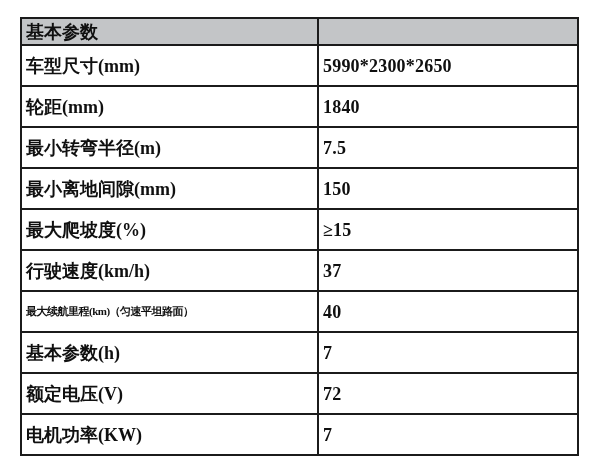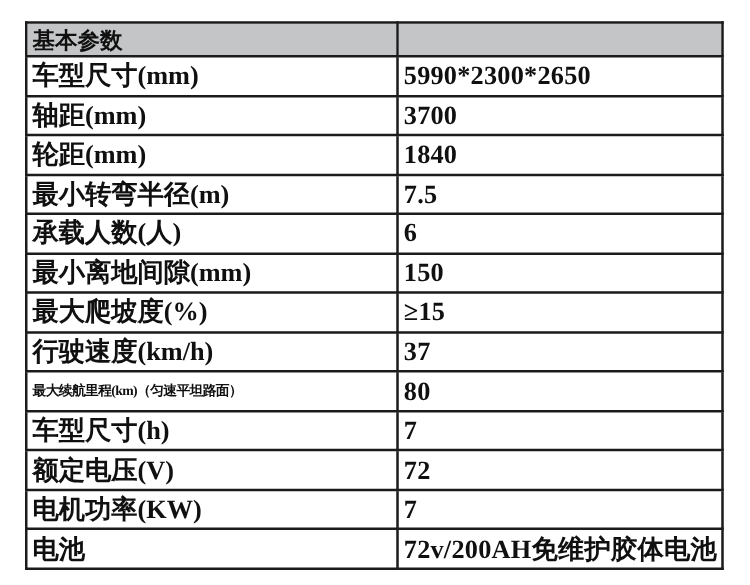--- a/index.html
+++ b/index.html
@@ -21,21 +21,21 @@
     width: 100%;
     height: 100%;
     border-collapse: collapse;
     table-layout: fixed;
   }
   table.spec-table col.c1 { width: 297px; }
   table.spec-table col.c2 { width: 260px; }
   table.spec-table td, table.spec-table th {
     border: 2px solid #1b1b1b;
     font-weight: bold;
-    font-size: 21px;
+    font-size: 18px;
     color: #101010;
     text-align: left;
     vertical-align: middle;
     padding: 0 2px 0 4px;
     white-space: nowrap;
     overflow: hidden;
     line-height: 1;
   }
   table.spec-table tr { height: 27px; }
   tr.header-row th {
@@ -60,76 +60,64 @@
         <th></th>
       </tr>
     </thead>
     <tbody>
 
   <tr>
     <td class="label-cell">车型尺寸(mm)</td>
     <td class="value-cell">5990*2300*2650</td>
   </tr>
 
-  <tr>
-    <td class="label-cell">轴距(mm)</td>
-    <td class="value-cell">3700</td>
-  </tr>
 
   <tr>
     <td class="label-cell">轮距(mm)</td>
     <td class="value-cell">1840</td>
   </tr>
 
   <tr>
     <td class="label-cell">最小转弯半径(m)</td>
     <td class="value-cell">7.5</td>
   </tr>
 
-  <tr>
-    <td class="label-cell">承载人数(人)</td>
-    <td class="value-cell">6</td>
-  </tr>
 
   <tr>
     <td class="label-cell">最小离地间隙(mm)</td>
     <td class="value-cell">150</td>
   </tr>
 
   <tr>
     <td class="label-cell">最大爬坡度(%)</td>
     <td class="value-cell">≥15</td>
   </tr>
 
   <tr>
     <td class="label-cell">行驶速度(km/h)</td>
     <td class="value-cell">37</td>
   </tr>
 
   <tr>
     <td class="label-cell long">最大续航里程(km)（匀速平坦路面）</td>
-    <td class="value-cell">80</td>
+    <td class="value-cell">40</td>
   </tr>
 
   <tr>
-    <td class="label-cell">车型尺寸(h)</td>
+    <td class="label-cell">基本参数(h)</td>
     <td class="value-cell">7</td>
   </tr>
 
 
   <tr>
     <td class="label-cell">额定电压(V)</td>
     <td class="value-cell">72</td>
   </tr>
 
   <tr>
     <td class="label-cell">电机功率(KW)</td>
     <td class="value-cell">7</td>
   </tr>
 
 
-  <tr>
-    <td class="label-cell">电池</td>
-    <td class="value-cell">72v/200AH免维护胶体电池</td>
-  </tr>
 </tbody>
   </table>
 </div>
 
 </body></html>

